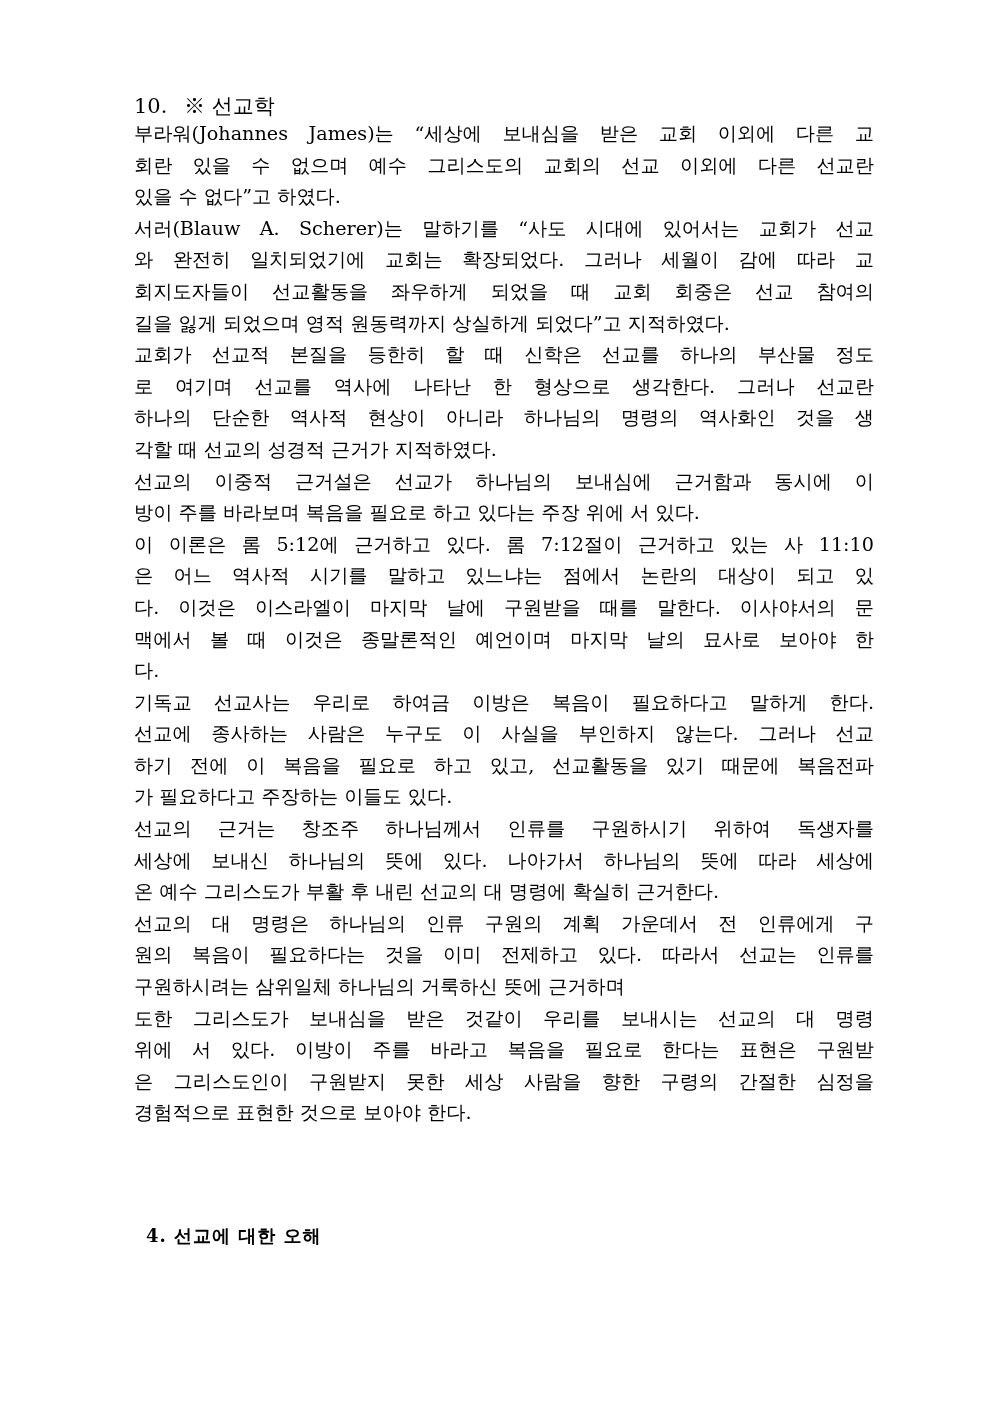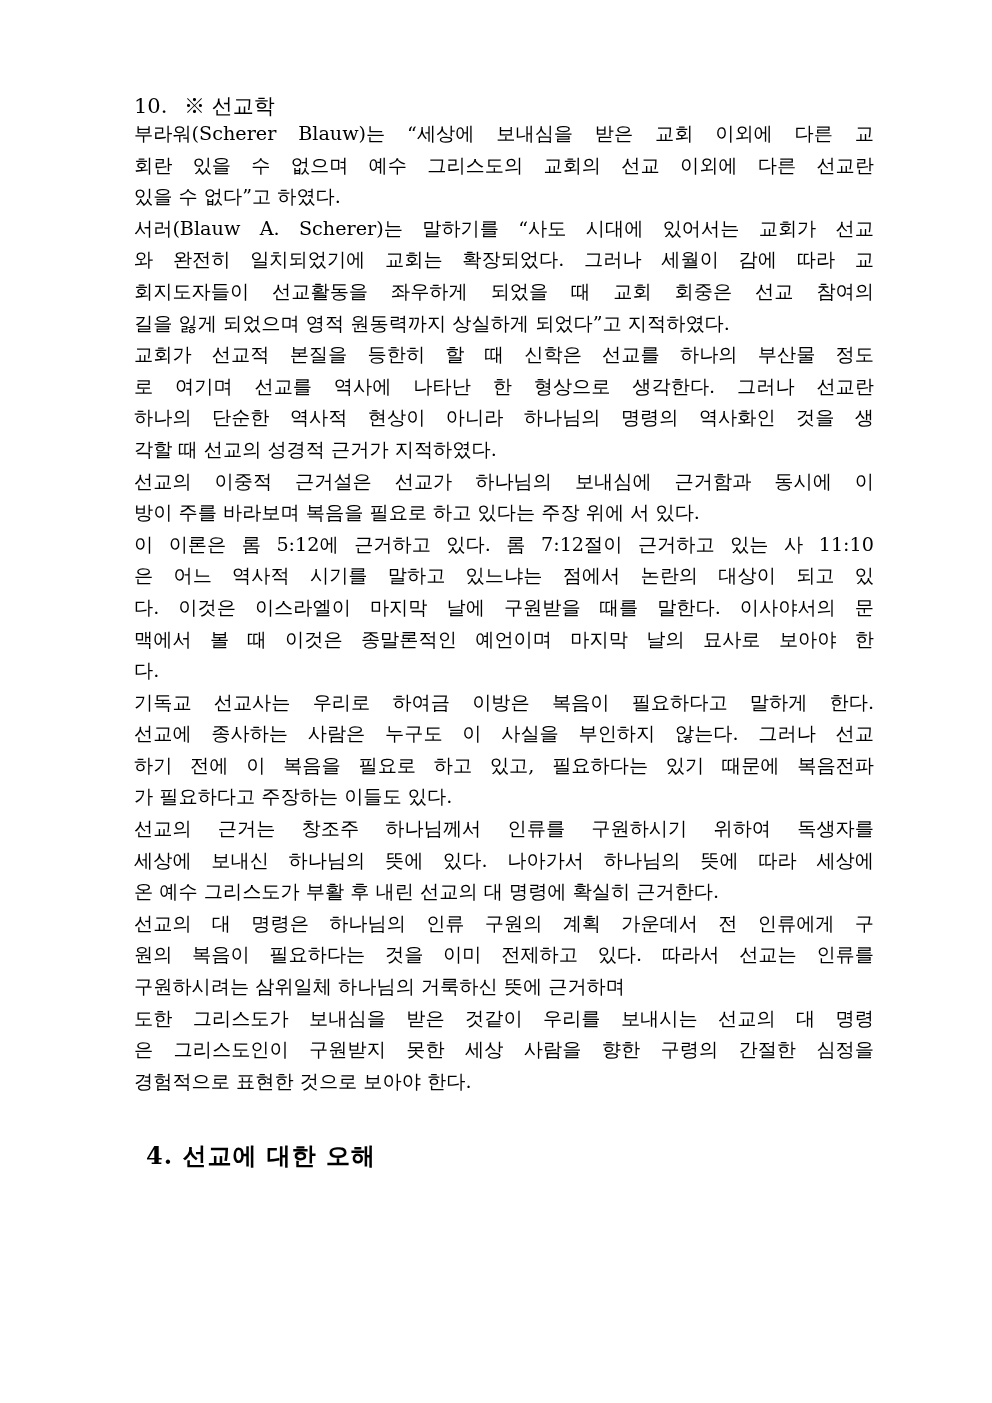--- a/index.html
+++ b/index.html
@@ -40,65 +40,67 @@
       letter-spacing: 0px;
       overflow: visible;
     }
     .para-line.last {
       text-align-last: left;
     }
     .spacer {
       height: 44px;
     }
     .section-heading {
-      font-size: 24px;
+      font-size: 18px;
       font-weight: bold;
       line-height: 30px;
       padding-left: 12px;
       white-space: nowrap;
       letter-spacing: 1px;
+      margin-top: 48px;
     }
   </style>
 </head>
 <body>
 
 <div class="page">
   <div class="header-line">
     <span class="num">10.</span>
     <span>※</span>
     <span>선교학</span>
   </div>
   <div id="body-lines">
-      <div class="para-line"> 부라워(Scherer Blauw)는 “세상에 보내심을 받은 교회 이외에 다른 교</div>
+      <div class="para-line"> 부라워(Johannes James)는 “세상에 보내심을 받은 교회 이외에 다른 교</div>
       <div class="para-line">회란 있을 수 없으며 예수 그리스도의 교회의 선교 이외에 다른 선교란</div>
       <div class="para-line last">있을 수 없다”고 하였다.</div>
       <div class="para-line"> 서러(Blauw A. Scherer)는 말하기를 “사도 시대에 있어서는 교회가 선교</div>
       <div class="para-line">와 완전히 일치되었기에 교회는 확장되었다. 그러나 세월이 감에 따라 교</div>
       <div class="para-line">회지도자들이 선교활동을 좌우하게 되었을 때 교회 회중은 선교 참여의</div>
       <div class="para-line last">길을 잃게 되었으며 영적 원동력까지 상실하게 되었다”고 지적하였다.</div>
       <div class="para-line"> 교회가 선교적 본질을 등한히 할 때 신학은 선교를 하나의 부산물 정도</div>
       <div class="para-line">로 여기며 선교를 역사에 나타난 한 형상으로 생각한다. 그러나 선교란</div>
       <div class="para-line">하나의 단순한 역사적 현상이 아니라 하나님의 명령의 역사화인 것을 생</div>
       <div class="para-line last">각할 때 선교의 성경적 근거가 지적하였다.</div>
       <div class="para-line"> 선교의 이중적 근거설은 선교가 하나님의 보내심에 근거함과 동시에 이</div>
       <div class="para-line last">방이 주를 바라보며 복음을 필요로 하고 있다는 주장 위에 서 있다.</div>
       <div class="para-line"> 이 이론은 롬 5:12에 근거하고 있다. 롬 7:12절이 근거하고 있는 사 11:10</div>
       <div class="para-line">은 어느 역사적 시기를 말하고 있느냐는 점에서 논란의 대상이 되고 있</div>
       <div class="para-line">다. 이것은 이스라엘이 마지막 날에 구원받을 때를 말한다. 이사야서의 문</div>
       <div class="para-line">맥에서 볼 때 이것은 종말론적인 예언이며 마지막 날의 묘사로 보아야 한</div>
       <div class="para-line last">다.</div>
       <div class="para-line"> 기독교 선교사는 우리로 하여금 이방은 복음이 필요하다고 말하게 한다.</div>
       <div class="para-line">선교에 종사하는 사람은 누구도 이 사실을 부인하지 않는다. 그러나 선교</div>
-      <div class="para-line">하기 전에 이 복음을 필요로 하고 있고, 필요하다는 있기 때문에 복음전파</div>
+      <div class="para-line">하기 전에 이 복음을 필요로 하고 있고, 선교활동을 있기 때문에 복음전파</div>
       <div class="para-line last">가 필요하다고 주장하는 이들도 있다.</div>
       <div class="para-line"> 선교의 근거는 창조주 하나님께서 인류를 구원하시기 위하여 독생자를</div>
       <div class="para-line">세상에 보내신 하나님의 뜻에 있다. 나아가서 하나님의 뜻에 따라 세상에</div>
       <div class="para-line last">온 예수 그리스도가 부활 후 내린 선교의 대 명령에 확실히 근거한다.</div>
       <div class="para-line"> 선교의 대 명령은 하나님의 인류 구원의 계획 가운데서 전 인류에게 구</div>
       <div class="para-line">원의 복음이 필요하다는 것을 이미 전제하고 있다. 따라서 선교는 인류를</div>
       <div class="para-line last">구원하시려는 삼위일체 하나님의 거룩하신 뜻에 근거하며</div>
       <div class="para-line">도한 그리스도가 보내심을 받은 것같이 우리를 보내시는 선교의 대 명령</div>
+      <div class="para-line">위에 서 있다. 이방이 주를 바라고 복음을 필요로 한다는 표현은 구원받</div>
       <div class="para-line">은 그리스도인이 구원받지 못한 세상 사람을 향한 구령의 간절한 심정을</div>
       <div class="para-line last">경험적으로 표현한 것으로 보아야 한다.</div>
     </div>
   <div class="spacer"></div>
   <div class="section-heading">4. 선교에 대한 오해</div>
 </div>
 
 </body></html>

